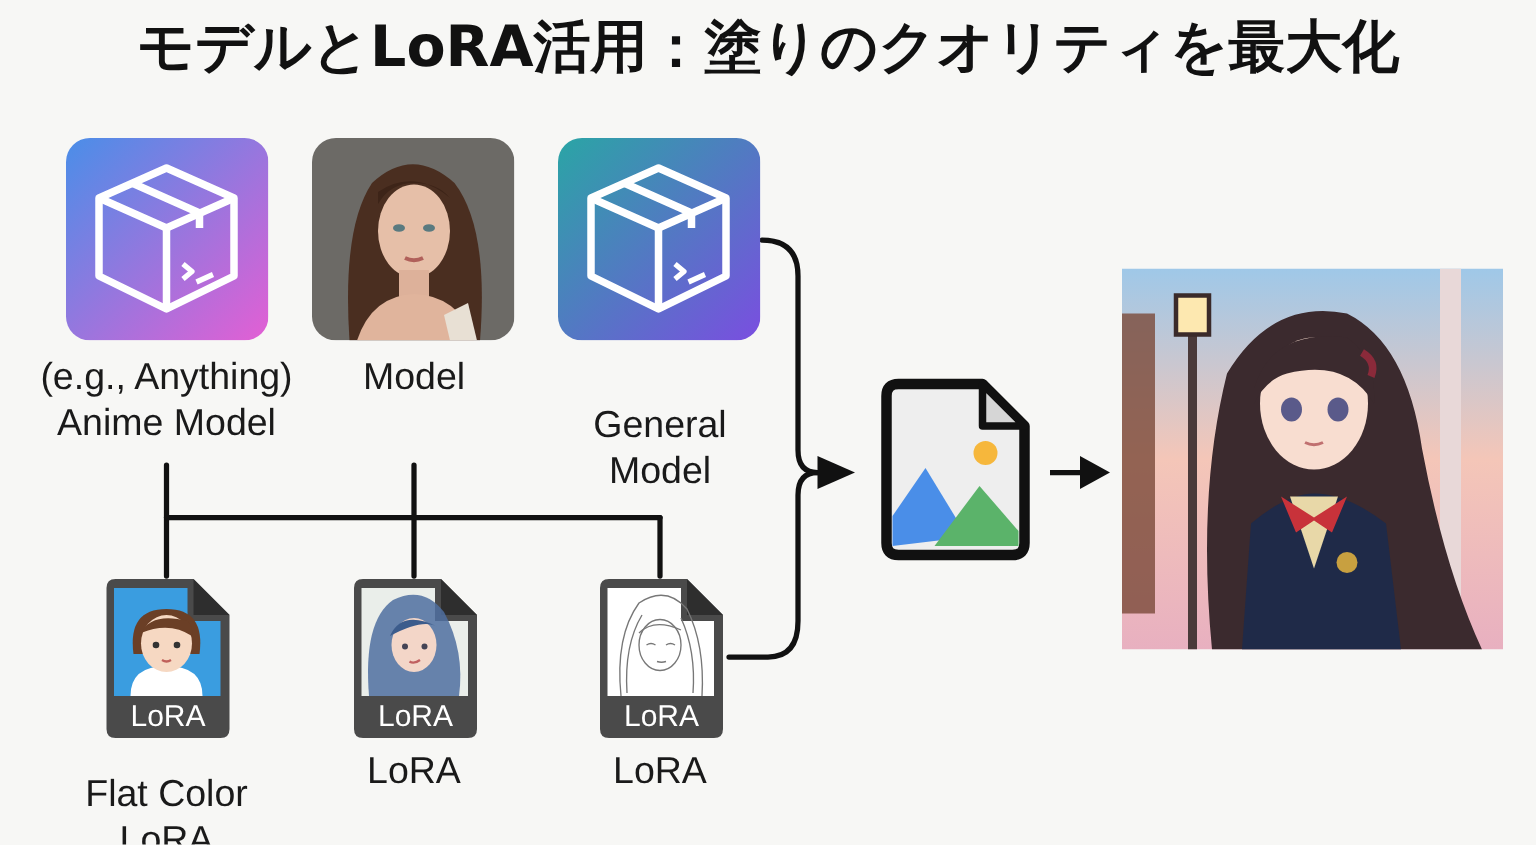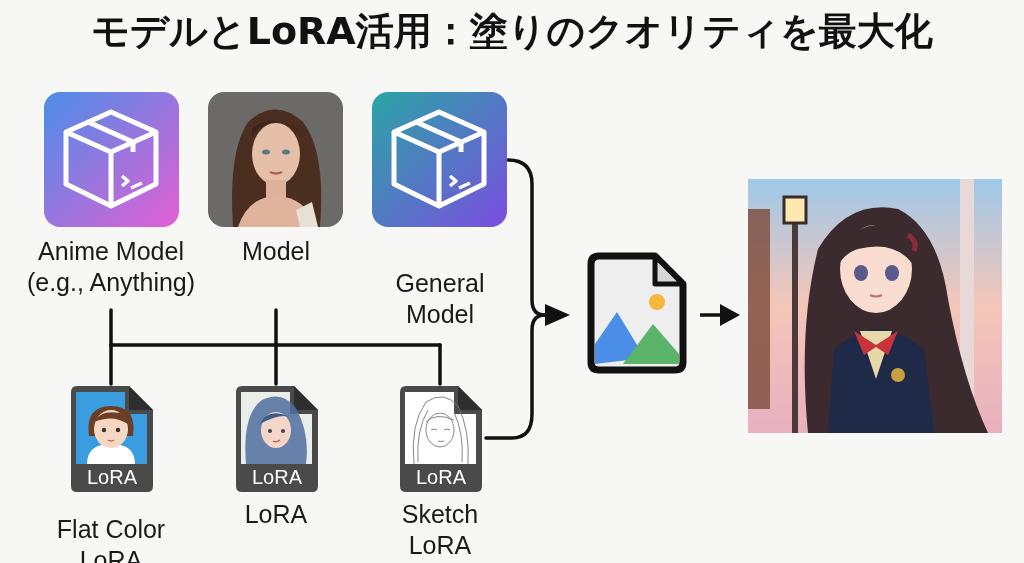--- a/index.html
+++ b/index.html
@@ -64,22 +64,22 @@
       <path d="M67 20 L112 40 L112 92 L67 114 L22 92 L22 40 Z"></path>
       <path d="M22 40 L67 60 L112 40"></path>
         <path d="M67 60 L67 114"></path>
       <path d="M44 30 L89 50 L89 60"></path>
       <path d="M78 84 L84 89 L78 94" stroke-width="3.5"></path>
         <path d="M87 96 L98 91" stroke-width="3.5"></path>
     </g>
   </svg>
 </div>
 <div class="label" style="left:1px;top:236px;">
-  <div>Anime Model</div>
-    <div>(e.g., Anything)</div>
+  <div>(e.g., Anything)</div>
+    <div>Anime Model</div>
 </div>
 
 <div class="tile" style="left:208px;top:92px;">
   <svg viewBox="0 0 135 135">
     <rect width="135" height="135" fill="#6c6a66"></rect>
     <path d="M25 135 Q20 60 40 30 Q67 5 95 30 Q118 60 112 135 Z" fill="#4a2e20"></path>
     <ellipse cx="68" cy="62" rx="24" ry="31" fill="#e6bfa8"></ellipse>
     <rect x="58" y="88" width="20" height="20" fill="#ddb19a"></rect>
     <path d="M30 135 Q40 105 68 104 Q98 105 108 135 Z" fill="#e0b49c"></path>
     <path d="M44 36 Q68 20 92 40 Q84 30 68 30 Q52 30 44 44 Z" fill="#3d2418"></path>
@@ -167,21 +167,20 @@
       <ellipse cx="44" cy="46" rx="14" ry="17"></ellipse>
       <path d="M30 38 Q40 28 58 36"></path>
       <path d="M35 46 Q38 44 41 46"></path>
         <path d="M48 46 Q51 44 54 46"></path>
       <path d="M42 57 Q45 58 48 57"></path>
     </g>
     <text x="45" y="100" text-anchor="middle" fill="#fff" font-family="Liberation Sans, sans-serif" font-size="20">LoRA</text>
   </svg>
 </div>
 <div class="label" style="left:330px;top:499px;">
-  <div>Sketch</div>
     <div>LoRA</div>
 </div>
 
 <div class="file-icon">
   <svg viewBox="0 0 106 126" width="106" height="126">
     <path d="M8 14 Q8 6 16 6 L72 6 L100 34 L100 112 Q100 120 92 120 L16 120 Q8 120 8 112 Z" fill="#eeeeee" stroke="#111" stroke-width="7" stroke-linejoin="round"></path>
     <path d="M72 6 L72 34 L100 34 Z" fill="#d6d6d6" stroke="#111" stroke-width="5" stroke-linejoin="round"></path>
     <circle cx="74" cy="52" r="8" fill="#f6b73c"></circle>
     <path d="M12 94 L34 62 L62 108 L12 114 Z" fill="#4a8ee8"></path>
     <path d="M40 114 L70 74 L96 104 L96 114 Z" fill="#5bb36a"></path>

